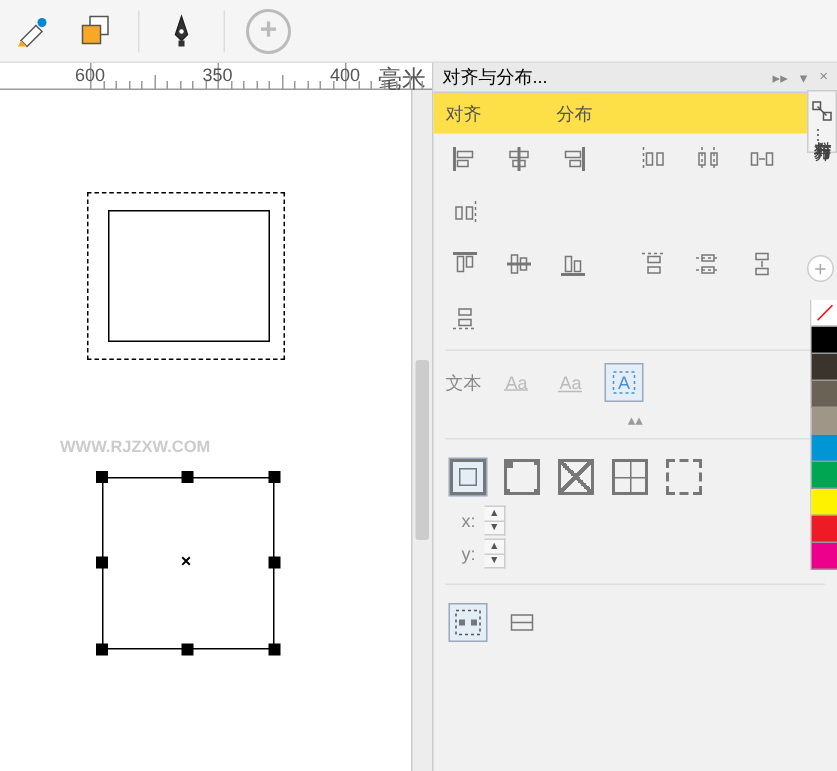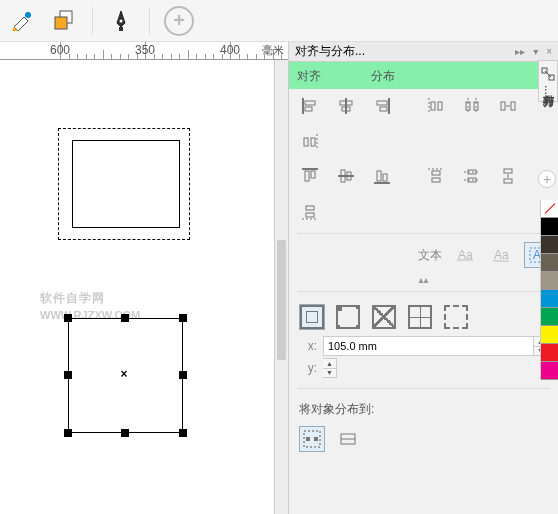--- a/index.html
+++ b/index.html
@@ -15,39 +15,39 @@
 
 .stage{position:absolute;top:42px;left:0;right:0;bottom:0;display:flex}
 
 
 .canvas-wrap{flex:1;position:relative;background:#fff;overflow:hidden}
 .ruler{height:18px;background:#fff;border-bottom:1px solid #999;position:relative;font-size:10px;color:#555}
 .ruler .tick{position:absolute;top:0;width:1px;height:18px;background:#999}
 .ruler .tick.minor{height:6px;top:12px}
 .ruler .tick.mid{height:10px;top:8px}
 .ruler .lbl{position:absolute;top:1px;transform:translateX(-50%)}
-.unit{position:absolute;right:4px;top:1px;font-size:11px;color:#555}
+.unit{position:absolute;right:4px;top:1px;font-size:16px;color:#555}
 .canvas-area{position:absolute;top:18px;left:0;right:0;bottom:0;background:#fff}
 .obj{position:absolute;background:#fff;border:1px solid #000}
 .sel-dashed{position:absolute;border:1.5px dashed #000}
 .handle{position:absolute;width:8px;height:8px;background:#000}
 .center-x{position:absolute;width:10px;height:10px;display:flex;align-items:center;justify-content:center;font-weight:bold;font-size:12px}
 .wm{position:absolute;left:40px;top:230px;color:#ccc;font-size:18px;font-weight:bold;letter-spacing:1px;pointer-events:none;text-shadow:0 0 2px #fff}
 .wm .sub{font-size:11px;letter-spacing:0;margin-top:2px}
 
 
 .vscroll{position:absolute;top:18px;right:0;bottom:0;width:14px;background:#ededed;border-left:1px solid #ccc}
 .vscroll .thumb{position:absolute;left:2px;right:2px;top:180px;height:120px;background:#ccc;border-radius:2px}
 
 
 .panel{width:270px;background:#f1f1f1;border-left:1px solid #ccc;display:flex;flex-direction:column}
 .panel-title{height:20px;background:#eaeaea;border-bottom:1px solid #ccc;display:flex;align-items:center;padding:0 6px;justify-content:space-between}
 .panel-title .controls{display:flex;gap:8px;color:#888}
 .panel-title .controls span{cursor:pointer;font-size:10px}
-.tabrow{display:flex;background:#86efac;padding:6px 8px 0 8px;gap:50px}
+.tabrow{display:flex;background:#fde047;padding:6px 8px 0 8px;gap:50px}
 .tabrow .tab{color:#555;padding-bottom:4px}
 .iconrow{display:flex;padding:4px 8px;gap:10px;flex-wrap:wrap}
 .ibtn{width:26px;height:26px;display:flex;align-items:center;justify-content:center;cursor:pointer;border:1px solid transparent}
 .ibtn.active{border:1px solid #9ab;background:#e4eef7}
 .ibtn svg{width:20px;height:20px}
 .section-lbl{padding:8px 10px 2px 10px;color:#888}
 .hr{height:1px;background:#ddd;margin:4px 8px}
 .group{padding:4px 10px}
 .group-head{color:#555;padding:4px 0}
 .coord-row{display:flex;align-items:center;margin:2px 0}
@@ -142,21 +142,20 @@
         <div class="tick minor" style="left: 238.5px;"></div>
         <div class="tick minor" style="left: 247px;"></div>
         <div class="tick minor" style="left: 255.5px;"></div>
         <div class="tick minor" style="left: 264px;"></div>
         <div class="tick mid" style="left: 272.5px;"></div>
         <div class="tick minor" style="left: 281px;"></div>
       </div>
     <div class="canvas-area">
 
       <div class="wm">
-        <div>软件自学网</div>
         <div class="sub">WWW.RJZXW.COM</div>
       </div>
 
       <div class="sel-dashed" style="left:58px;top:68px;width:132px;height:112px"></div>
       <div class="obj" style="left:72px;top:80px;width:108px;height:88px"></div>
 
       <div class="obj" style="left:68px;top:258px;width:115px;height:115px"></div>
 
       <div class="handle" style="left:64px;top:254px"></div>
       <div class="handle" style="left:121px;top:254px"></div>
@@ -291,21 +290,21 @@
           <svg viewBox="0 0 20 20">
             <line x1="2" y1="17" x2="18" y2="17" stroke="#777" stroke-dasharray="2"></line>
             <rect x="6" y="4" width="8" height="4" fill="none" stroke="#777"></rect>
             <rect x="6" y="11" width="8" height="4" fill="none" stroke="#777"></rect>
           </svg>
         </div>
     </div>
 
     <div class="hr"></div>
 
-    <div class="iconrow" style="justify-content:flex-end;align-items:center">
+    <div class="iconrow" style="justify-content:flex-start;align-items:center">
       <span class="section-lbl" style="padding:0">文本</span>
       <div style="display:flex;gap:10px">
         <div class="ibtn">
             <svg viewBox="0 0 20 20">
               <text x="3" y="14" font-size="12" fill="#bbb">Aa</text>
               <line x1="2" y1="15" x2="18" y2="15" stroke="#bbb"></line>
             </svg>
           </div>
         <div class="ibtn">
             <svg viewBox="0 0 20 20">
@@ -338,39 +337,37 @@
           </div>
         <div class="ibtn">
             <span class="sq grid"></span>
           </div>
         <div class="ibtn">
             <span class="sq" style="border-style:dashed"></span>
           </div>
       </div>
       <div class="coord-row">
         <div class="k">x:</div>
-        <input value="105.0 mm" style="">
         <div class="spin">
             <div>▲</div>
             <div>▼</div>
           </div>
       </div>
       <div class="coord-row">
         <div class="k">y:</div>
         <div class="spin">
             <div>▲</div>
             <div>▼</div>
           </div>
       </div>
     </div>
 
     <div class="hr"></div>
 
     <div class="group">
-      <div class="group-head">将对象分布到:</div>
       <div class="iconrow" style="padding:4px 0">
         <div class="ibtn active">
             <svg viewBox="0 0 20 20">
               <rect x="2" y="2" width="16" height="16" fill="none" stroke="#555" stroke-dasharray="2"></rect>
               <rect x="4" y="8" width="4" height="4" fill="#777"></rect>
               <rect x="12" y="8" width="4" height="4" fill="#777"></rect>
             </svg>
           </div>
         <div class="ibtn">
             <svg viewBox="0 0 20 20">

